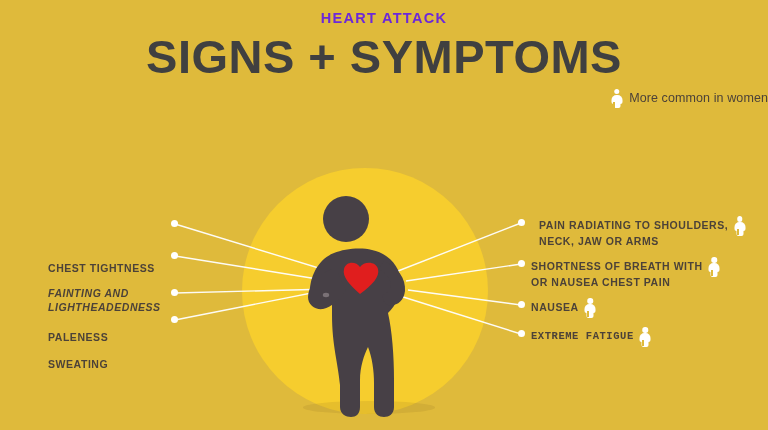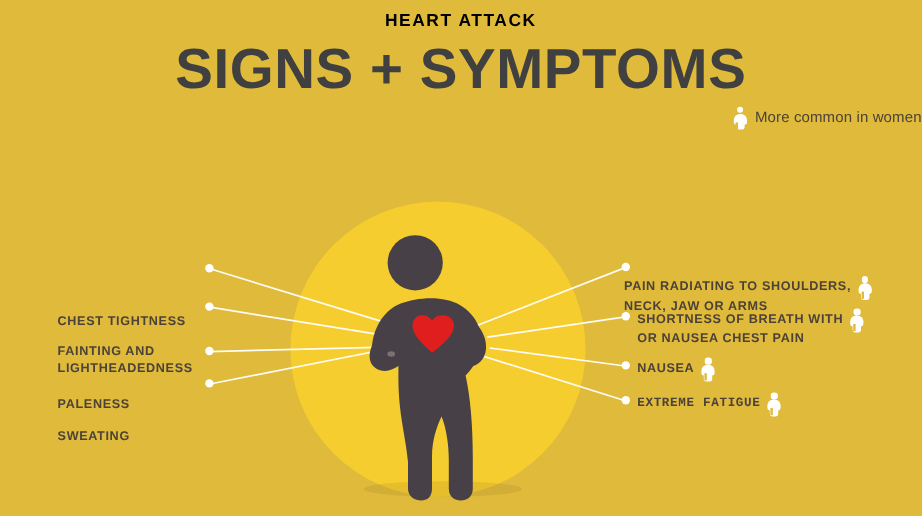--- a/index.html
+++ b/index.html
@@ -38,21 +38,21 @@
     left: 0;
     top: 0;
     width: 768px;
     text-align: center;
   }
   .kicker {
     margin-top: 11px;
     font-size: 14.5px;
     font-weight: bold;
     letter-spacing: 1.3px;
-    color: #000000;
+    color: #6d28d9;
     line-height: 1;
   }
   .bigtitle {
     margin-top: 6px;
     font-size: 47px;
     font-weight: bold;
     letter-spacing: 0.5px;
     color: #404040;
     line-height: 1.05;
     white-space: nowrap;
@@ -224,38 +224,38 @@
       <path d="M72 72 C 68 66, 58 66, 56 74 C 54 82, 62 90, 72 99
                C 84 90, 92 82, 90 74 C 88 66, 76 66, 72 72 Z" fill="#e01e1e"></path>
     </svg>
   </div>
 
   <div class="callout left" style="right:600px;top:217px;width:120px;">
     <span class="lbl-line">CHEST TIGHTNESS</span>
   </div>
   <div class="dot" style="left:171px;top:220px;"></div>
 
-  <div class="callout left" style="right:600px;top:242px;width:120px;">
+  <div class="callout left" style="right:600px;top:242px;width:120px;font-style:italic;">
     <span class="lbl-line">FAINTING AND</span>
     <span class="lbl-line">LIGHTHEADEDNESS</span>
   </div>
   <div class="dot" style="left:171px;top:252px;"></div>
 
   <div class="callout left" style="right:600px;top:286px;width:120px;">
     <span class="lbl-line">PALENESS</span>
   </div>
   <div class="dot" style="left:171px;top:289px;"></div>
 
   <div class="callout left" style="right:600px;top:313px;width:120px;">
     <span class="lbl-line">SWEATING</span>
   </div>
   <div class="dot" style="left:171px;top:316px;"></div>
 
   <div class="dot" style="left:518px;top:219px;"></div>
-  <div class="callout right" style="left:520px;top:216px;margin-top:14px;">
+  <div class="callout right" style="left:539px;top:216px;">
     <div class="inline-row">
       <span class="lbl-line">PAIN RADIATING TO SHOULDERS,</span>
       <span class="woman" style="width:11px;height:19px;">
         <span class="w-head" style="width:5.5px;height:5.5px;top:0;"></span>
         <span class="w-body" style="width:11px;height:9px;top:6px;border-radius:5px 5px 2px 2px;"></span>
         <span class="w-legs" style="width:7px;height:5.5px;top:14px;border-radius:1px 1px 2px 2px;"></span>
         <span class="w-body" style="width:2px;height:6px;top:13px;left:calc(50% - 3.2px);transform:none;background:#dfba3b;"></span>
       </span>
     </div>
     <span class="lbl-line">NECK, JAW OR ARMS</span>

